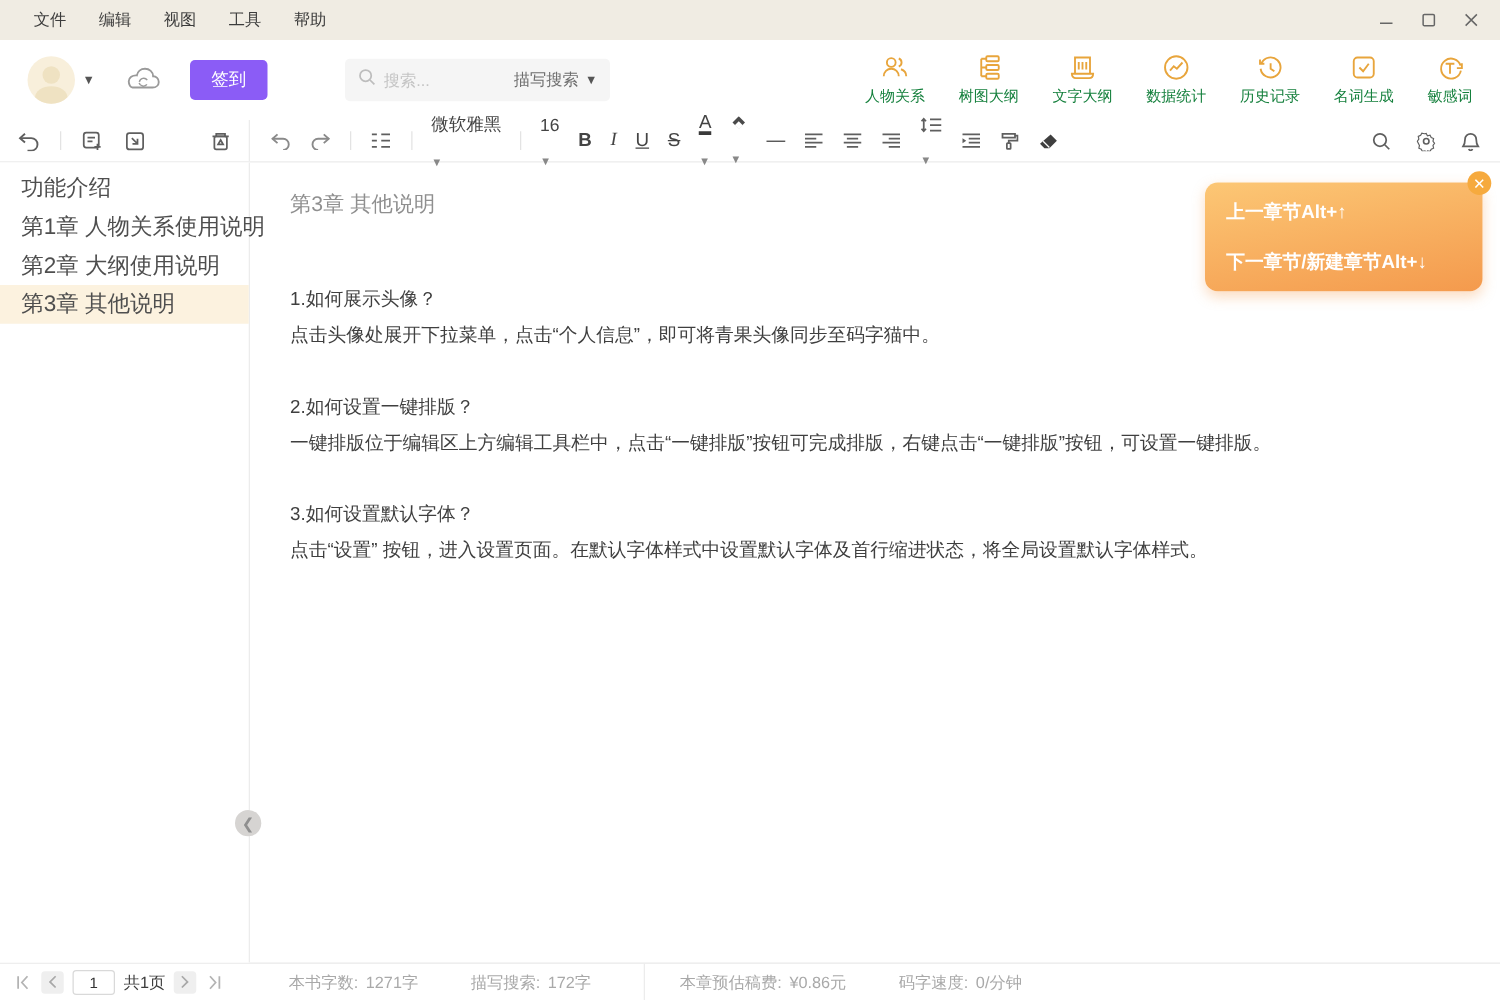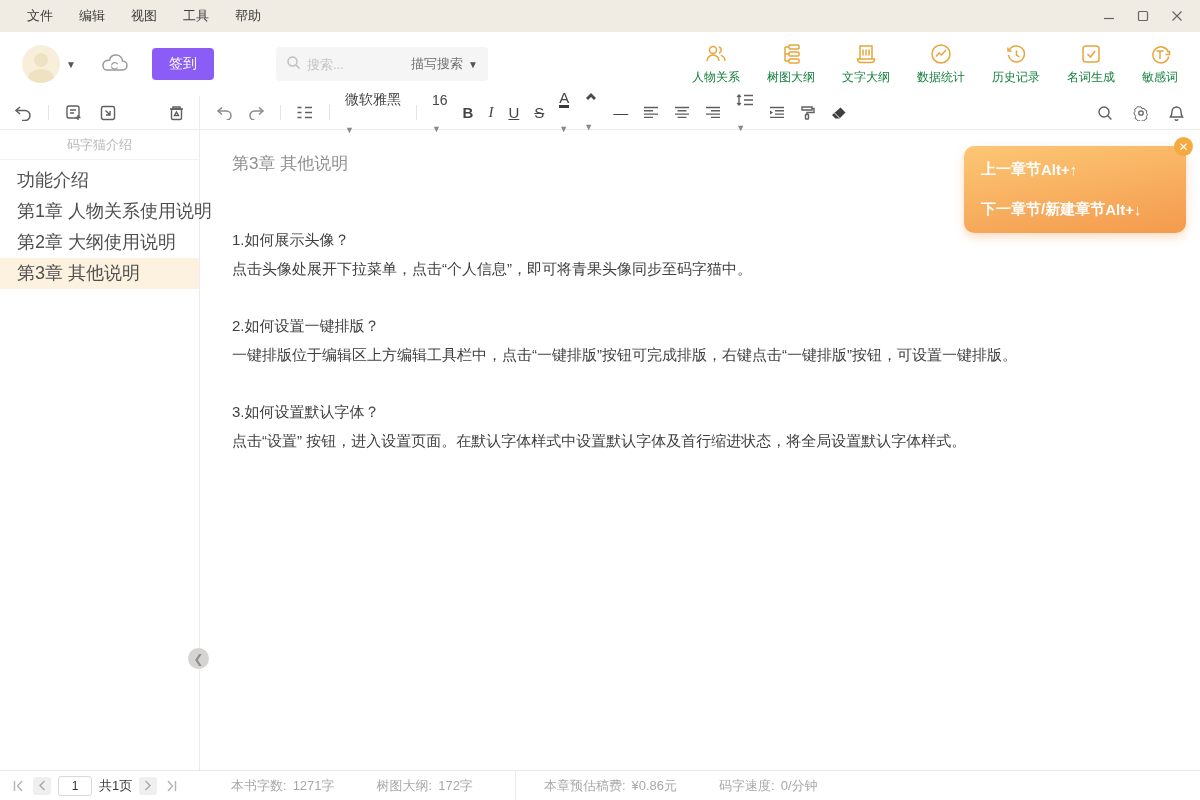--- a/index.html
+++ b/index.html
@@ -348,21 +348,20 @@
             <path d="M7.5 2a4.5 4.5 0 0 1 4.5 4.5c0 3 .8 4.5 1.5 5.5H1.5c.7-1 1.5-2.5 1.5-5.5A4.5 4.5 0 0 1 7.5 2zM6 14.2a1.6 1.6 0 0 0 3 0"></path>
           </svg>
         </span>
       </div>
     </div>
   </div>
 
   <div class="main">
 
     <div class="sidebar">
-      <div class="book-title">码字猫介绍</div>
       <div class="chapters">
         <div class="chapter">功能介绍</div>
         <div class="chapter">第1章 人物关系使用说明</div>
         <div class="chapter">第2章 大纲使用说明</div>
         <div class="chapter active">第3章 其他说明</div>
       </div>
       <div class="collapse-handle">❮</div>
     </div>
 
     <div class="content">
@@ -420,21 +419,21 @@
             <path d="M11.5 1v10M4 1l4.5 5L4 11"></path>
           </svg>
       </span>
     </div>
     <div class="stats">
       <span class="stat">
         <span>本书字数:</span>
           <span>1271字</span>
       </span>
       <span class="stat">
-        <span>树图大纲:</span>
+        <span>描写搜索:</span>
           <span>172字</span>
       </span>
       <span class="stat-sep"></span>
       <span class="stat">
         <span>本章预估稿费:</span>
           <span>¥0.86元</span>
       </span>
       <span class="stat">
         <span>码字速度:</span>
           <span>0/分钟</span>

